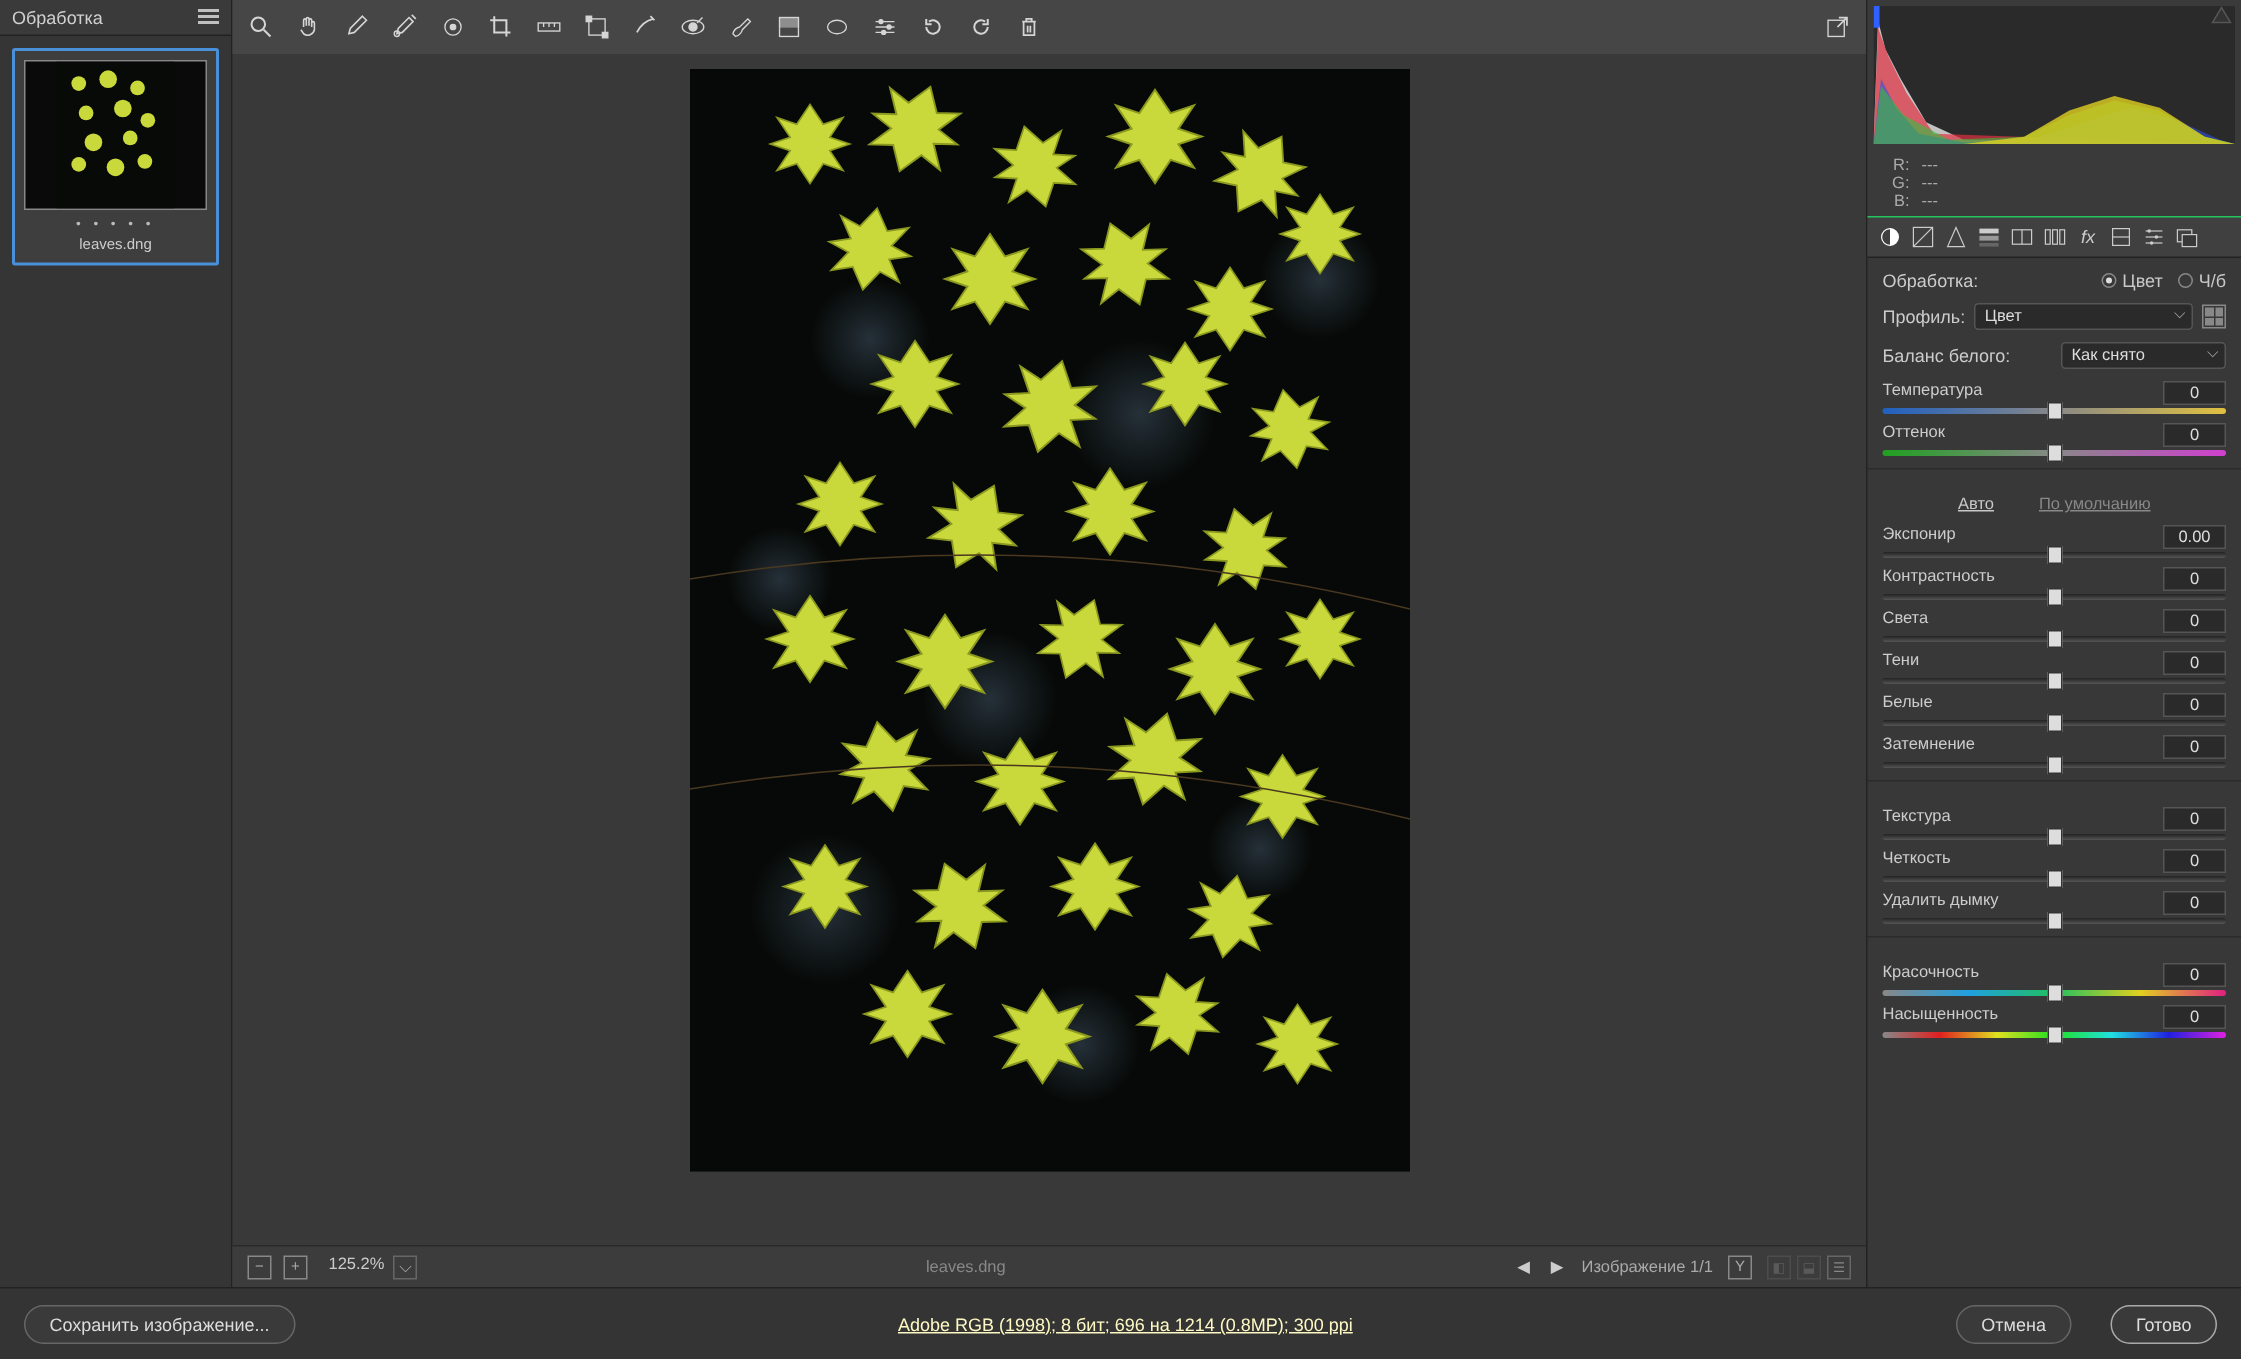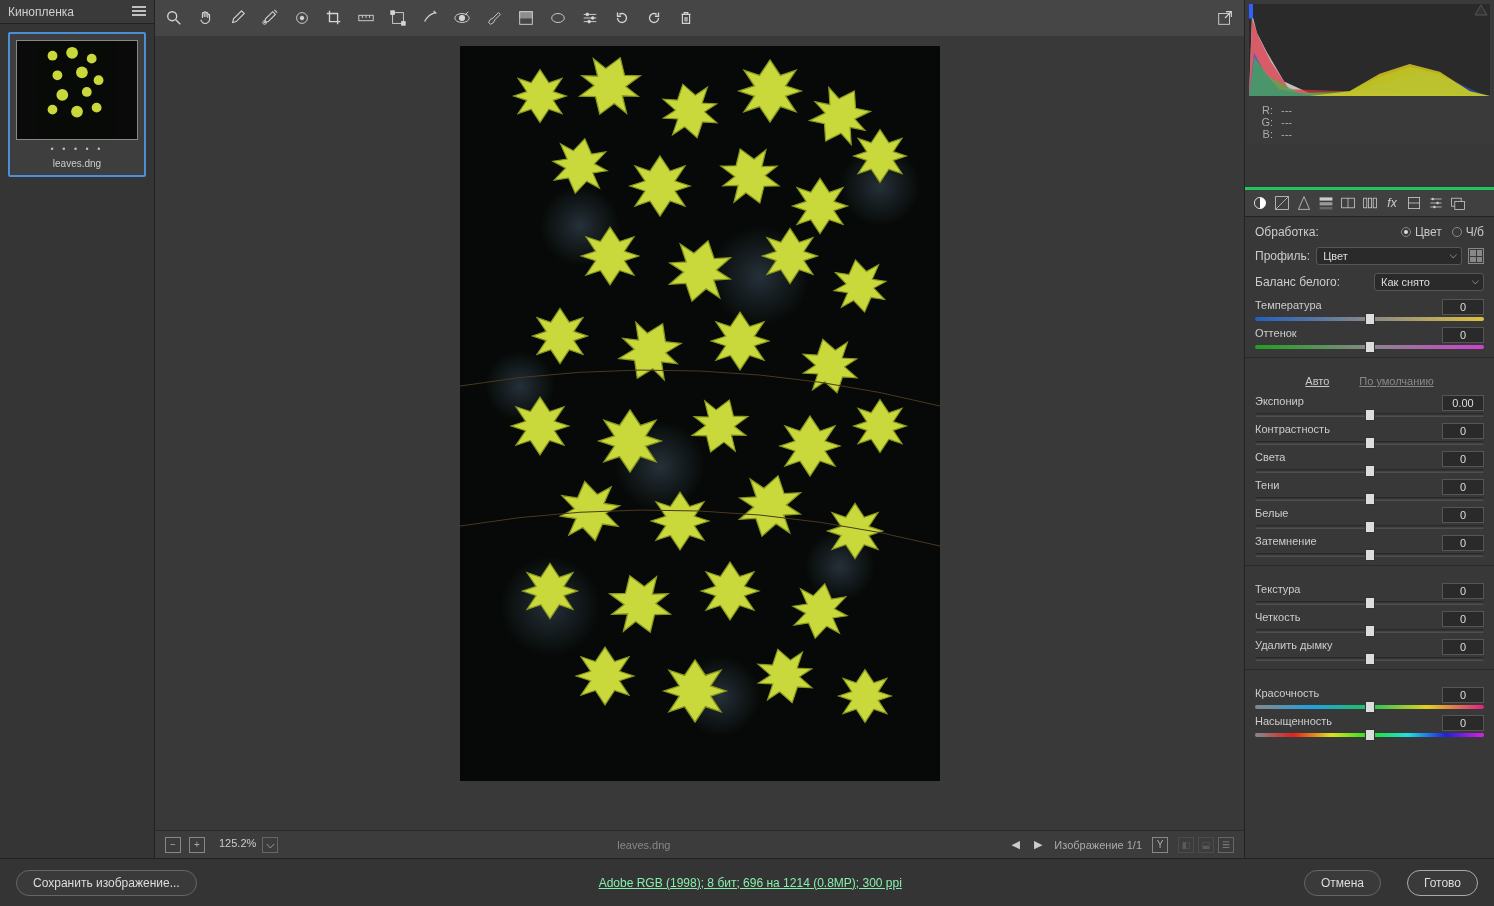--- a/index.html
+++ b/index.html
@@ -33,21 +33,21 @@
 .sq-btn { width:16px; height:16px; border:1px solid #888; display:flex; align-items:center; justify-content:center; font-size:10px; cursor:pointer;}
 .nav-arrow { cursor:pointer; color:#ccc; font-size:11px; padding:0 2px;}
 .small-square { width:16px; height:16px; border:1px solid #666; display:flex; align-items:center; justify-content:center; font-size:9px; color:#888;}
 
 
 .right-panel { width: 250px; background: #383838; display: flex; flex-direction: column; border-left:1px solid #222;}
 .histogram { height: 100px; background: #3a3a3a; padding: 4px; position:relative;}
 .rgb-readout { padding: 4px 10px; font-size: 11px; color: #aaa; background:#3a3a3a;}
 .rgb-readout div { display:flex; gap:8px;}
 .rgb-label { width: 18px; text-align:right;}
-.tab-strip { display:flex; gap:4px; padding:4px 6px; background:#404040; border-top:3px solid #22c55e; border-bottom:1px solid #222;margin-top:43px;}
+.tab-strip { display:flex; gap:4px; padding:4px 6px; background:#404040; border-top:1px solid #22c55e; border-bottom:1px solid #222;}
 .tab-icon { width:18px; height:18px; display:flex; align-items:center; justify-content:center; cursor:pointer; color:#ccc;}
 .panel-title-bar { display:flex; justify-content:space-between; align-items:center; padding:4px 10px; background:#3e3e3e; font-size:12px;}
 .panel-title-bar .center { flex:1; text-align:center;}
 .panel-body { flex:1; overflow-y:auto; padding: 8px 10px;}
 .row { display:flex; align-items:center; justify-content:space-between; margin-bottom:8px; font-size:12px;}
 .row-label { color:#ccc;}
 .radio-group { display:flex; gap:10px; align-items:center;}
 .radio { width:10px; height:10px; border-radius:50%; border:1px solid #888; display:inline-block; position:relative;}
 .radio.checked::after { content:''; position:absolute; inset:2px; background:#ddd; border-radius:50%;}
 .select { background:#2a2a2a; border:1px solid #555; padding:2px 18px 2px 6px; color:#ddd; font-size:11px; border-radius:3px; position:relative; min-width:90px;}
@@ -67,21 +67,21 @@
 .slider-thumb { position:absolute; top:-4px; left:50%; transform:translateX(-50%); width:10px; height:12px; background:#ddd; border:1px solid #333; cursor:pointer;}
 .section-gap { height:10px; border-top:1px solid #2a2a2a; margin:8px -10px; }
 .auto-default-row { display:flex; justify-content:center; gap:30px; font-size:11px; margin-bottom:8px;}
 .auto-default-row span { text-decoration: underline; cursor:pointer;}
 .auto-default-row .dim { color:#888;}
 
 
 .bottom { height: 48px; background: #343434; border-top: 1px solid #222; display:flex; align-items:center; padding:0 16px; gap:20px;}
 .btn { padding: 5px 16px; background:#3a3a3a; border:1px solid #666; border-radius:14px; color:#ddd; cursor:pointer; font-size:12px;}
 .btn.primary { border-color:#aaa;}
-.bottom-center { flex:1; text-align:center; color:#86efac; font-size:12px; text-decoration:underline;}
+.bottom-center { flex:1; text-align:center; color:#fef9c3; font-size:12px; text-decoration:underline;}
 .bottom-right { display:flex; gap:26px;}
 
 
 .leaf-svg { width:100%; height:100%;}
 
 
 .hist-svg { width:100%; height:100%;}
 
 .zoom-dropdown { display:flex; align-items:flex-start; gap:0;}
 .zoom-value { padding:0 6px; color:#ccc;}
@@ -91,21 +91,21 @@
 .disabled { opacity:0.4;}
 </style>
 </head>
 <body>
 
 <div class="app">
 <div class="main">
 
 <div class="filmstrip">
   <div class="filmstrip-header">
-    <span>Кинопленка</span>
+    <span>Обработка</span>
     <div class="ham-icon">
             <div></div>
             <div></div>
             <div></div>
           </div>
   </div>
   <div class="thumbs">
     <div class="thumb">
       <div class="thumb-img">
         <svg viewBox="0 0 80 100" class="leaf-svg">

